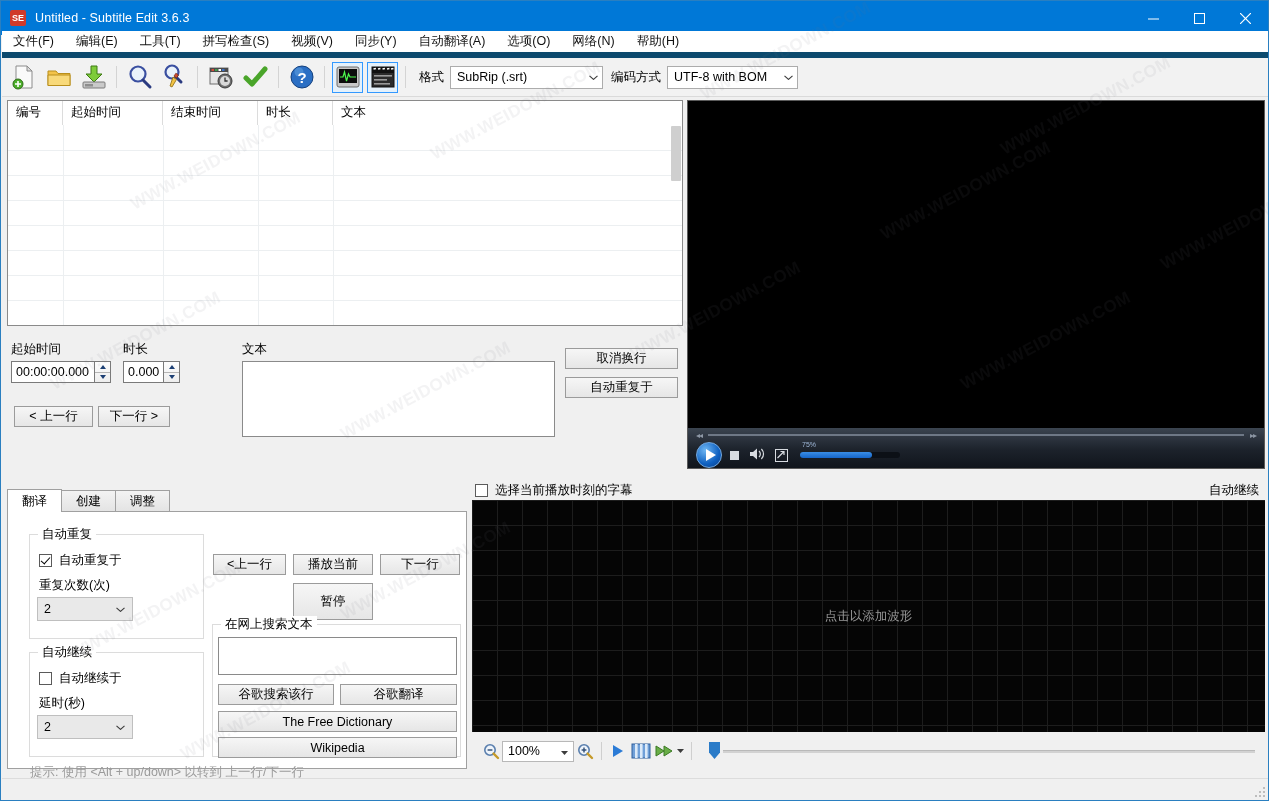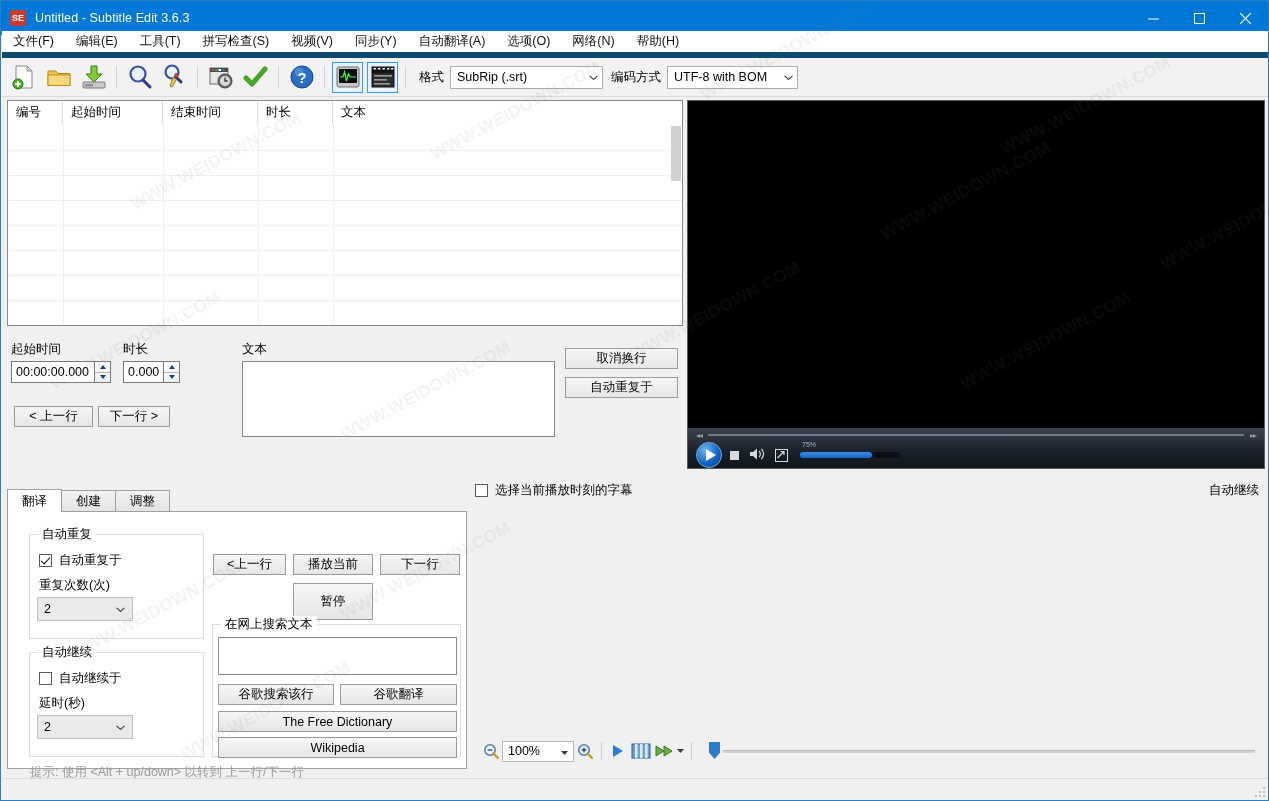--- a/index.html
+++ b/index.html
@@ -623,20 +623,23 @@
       <div class="hint" style="position:absolute;left:22px;top:252px;">提示: 使用 &lt;Alt + up/down&gt; 以转到 上一行/下一行</div>
     </div>
 
     <div id="wfpanel">
       <div id="wfhead">
         <span class="chk" style="margin-left:3px;"></span>
         <span class="lbl">选择当前播放时刻的字幕</span>
         <span class="right">自动继续</span>
       </div>
 
+      <div id="wfcanvas">
+        <span id="wfmsg">点击以添加波形</span>
+      </div>
 
       <div id="wftoolbar">
         <div class="zbtn" style="margin-left:8px;">
           <svg width="17" height="17" viewBox="0 0 17 17">
             <circle cx="7" cy="7" r="5.2" fill="#eef4fb" stroke="#5a7fae" stroke-width="1.6"></circle>
             <line x1="4.6" y1="7" x2="9.4" y2="7" stroke="#2b4a73" stroke-width="1.4"></line>
             <line x1="10.6" y1="10.6" x2="15" y2="15" stroke="#c59a2a" stroke-width="2.4" stroke-linecap="round"></line>
           </svg>
         </div>
         <div id="zoomcombo">

